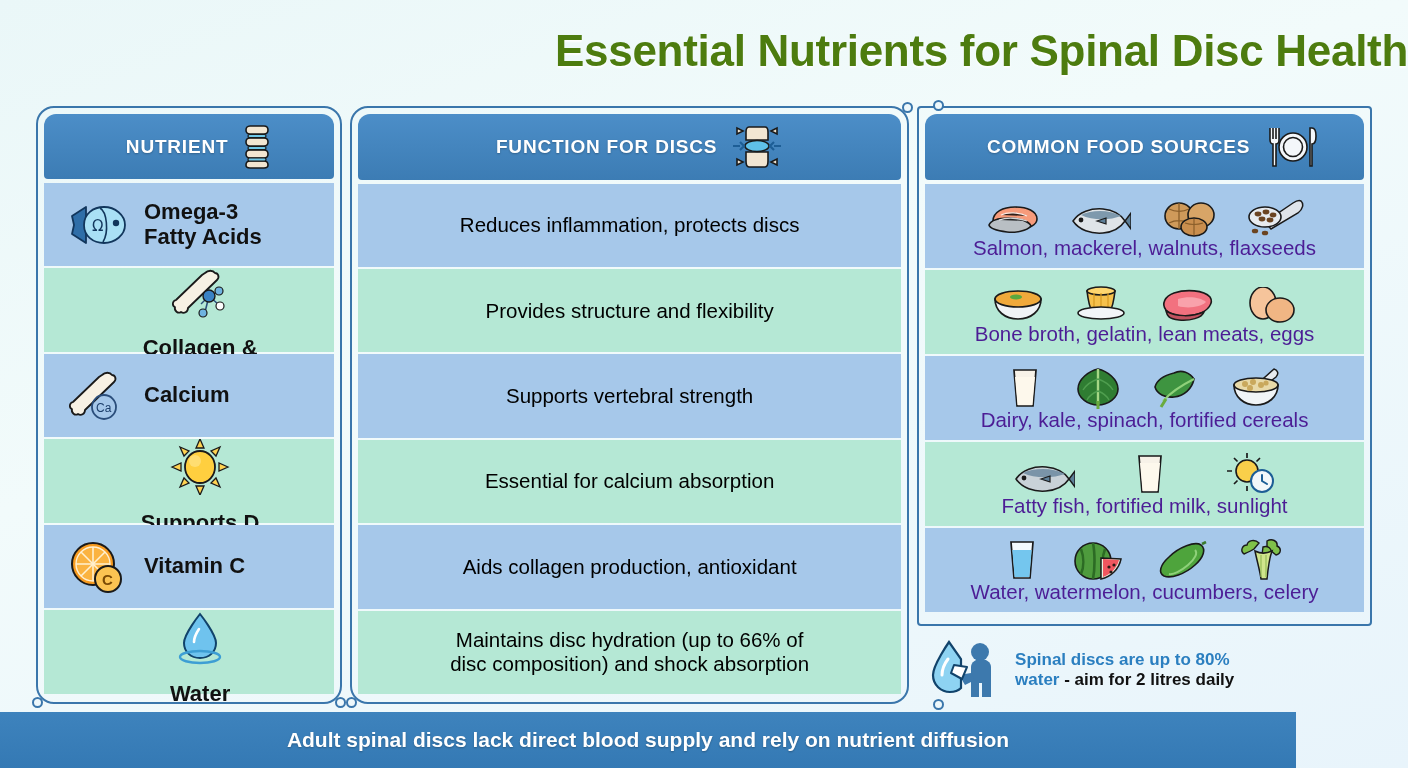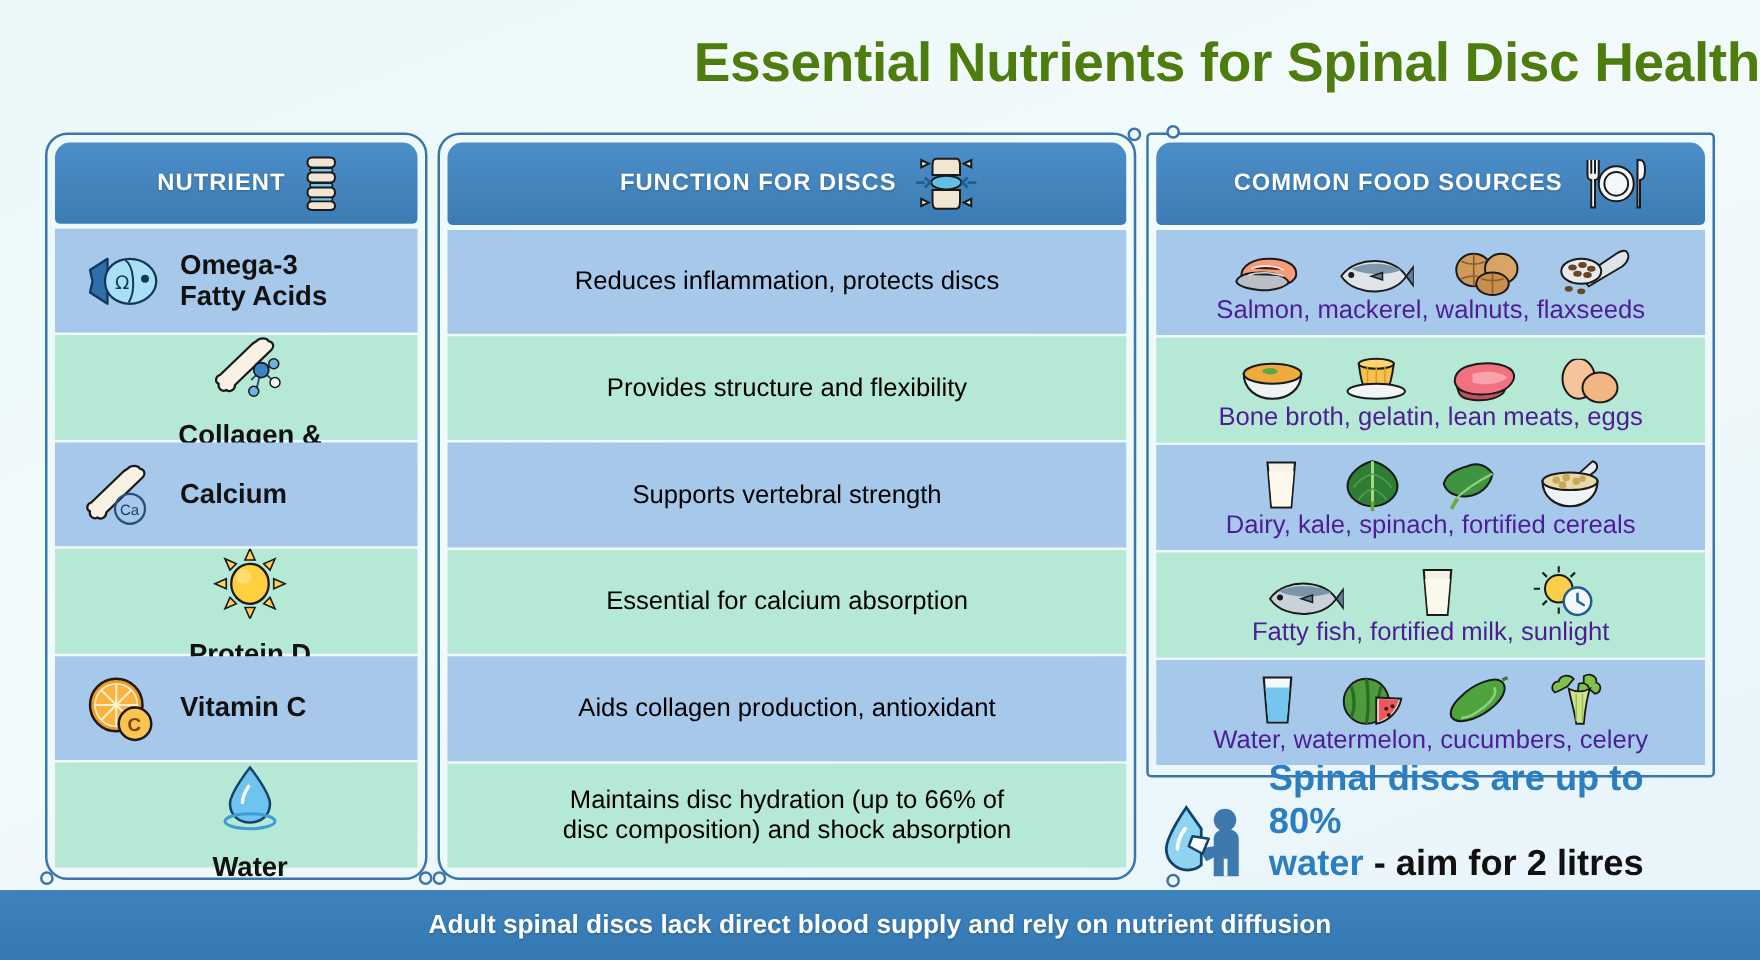--- a/index.html
+++ b/index.html
@@ -144,32 +144,32 @@
   
   .callout {
     display: flex;
     align-items: center;
     gap: 12px;
     margin-top: 10px;
     padding-left: 10px;
     height: 84px;
   }
   .callout-text {
-    font-size: 29px;
+    font-size: 17px;
     font-weight: bold;
     line-height: 1.18;
   }
   .callout-blue { color: #2b7fc0; }
   .callout-dark { color: #111; }
 
   
   .footer {
     position: absolute;
     left: 0; bottom: 0;
-    width: 1408px; height: 56px;
+    width: 1296px; height: 56px;
     background: linear-gradient(180deg, #3e83bd 0%, #3479b4 100%);
     color: #ffffff;
     font-size: 21px;
     font-weight: bold;
     display: flex;
     align-items: center;
     justify-content: center;
     text-shadow: 0 1px 2px rgba(0,0,0,0.28);
   }
 </style>
@@ -255,21 +255,21 @@
               <path d="M59 28l-9-4v8z"></path>
             <path d="M11 8l9 4-5 5z"></path>
               <path d="M51 48l-9-4 5-5z"></path>
             <path d="M51 8l-4 9-5-5z"></path>
               <path d="M11 48l4-9 5 5z"></path>
           </g>
           <ellipse cx="31" cy="28" rx="15" ry="16" fill="#ffcf3f" stroke="#1a1a1a" stroke-width="1.8"></ellipse>
           <ellipse cx="26" cy="22" rx="6" ry="6" fill="#ffe17a" opacity="0.85"></ellipse>
         </svg>
       </span>
-      <span class="nutrient-label">Protein D</span>
+      <span class="nutrient-label">Supports D</span>
     </div>
 
     <div class="cell cell-nutrient blue">
       <span class="ico">
         <svg width="62" height="56" viewBox="0 0 62 56">
           <circle cx="27" cy="25" r="21" fill="#f79b20" stroke="#1a1a1a" stroke-width="2"></circle>
           <circle cx="27" cy="25" r="17" fill="#fbb340" stroke="#fff0d0" stroke-width="1.4"></circle>
           <g stroke="#fff0d0" stroke-width="1.6">
             <line x1="27" y1="8" x2="27" y2="42"></line>
               <line x1="10" y1="25" x2="44" y2="25"></line>

